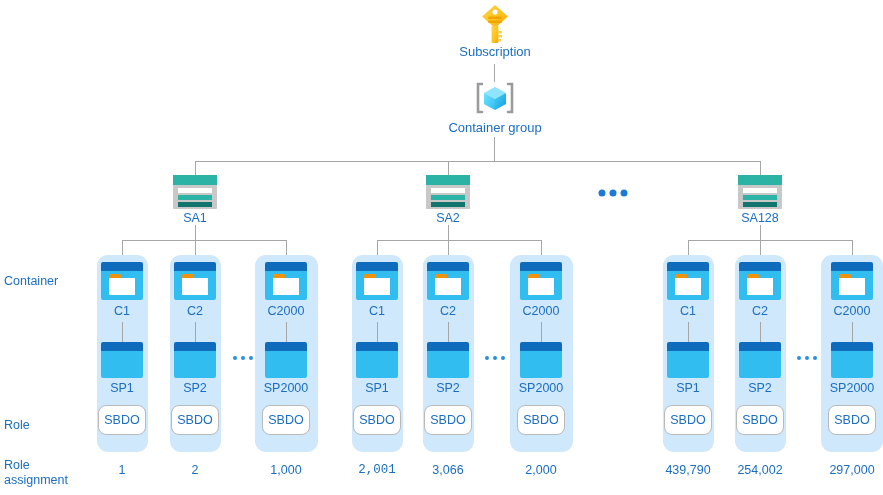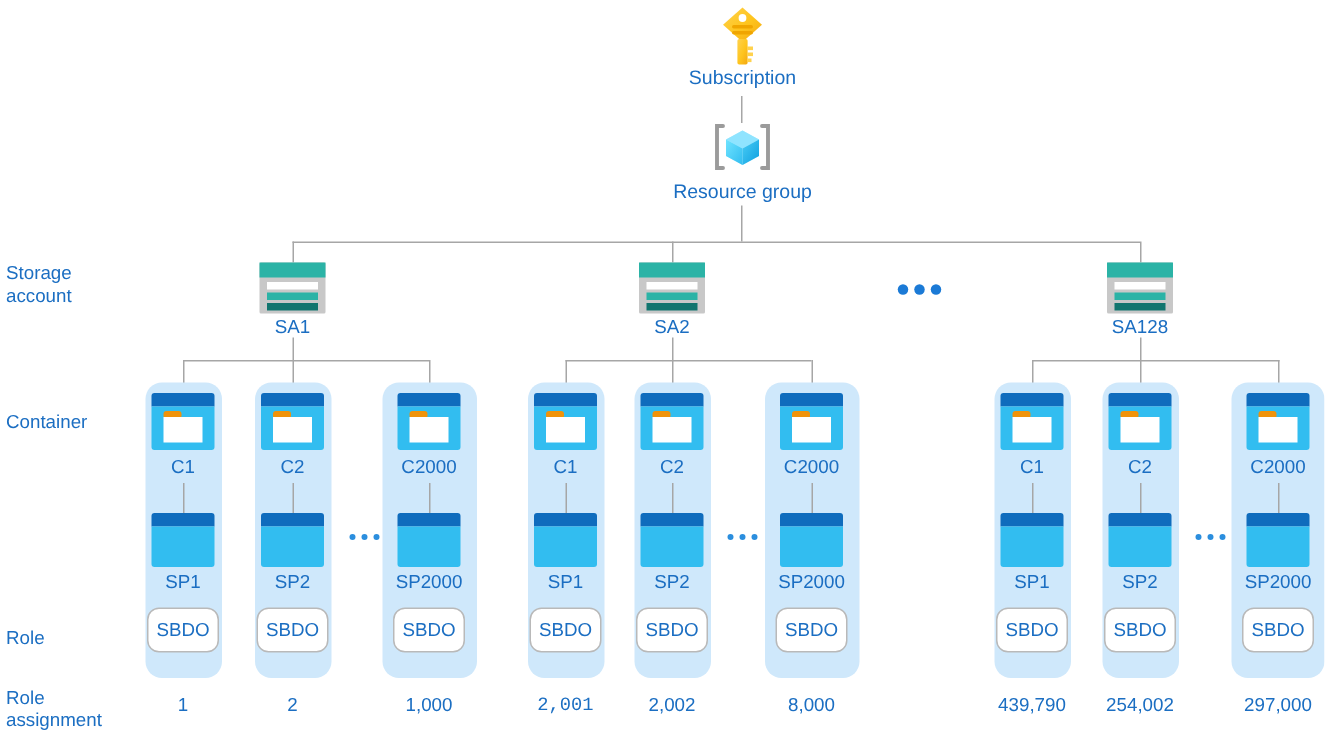--- a/index.html
+++ b/index.html
@@ -99,30 +99,28 @@
         </linearGradient>
       </defs>
       <path d="M9 6 L5 6 L5 34 L9 34" fill="none" stroke="#9b9b9b" stroke-width="2.6" stroke-linecap="round"></path>
       <path d="M35 6 L39 6 L39 34 L35 34" fill="none" stroke="#9b9b9b" stroke-width="2.6" stroke-linecap="round"></path>
       <path d="M22 9 L33 15 L33 26 L22 32 L11 26 L11 15 Z" fill="#bdf0ff"></path>
       <path d="M22 9 L33 15 L22 21 L11 15 Z" fill="#8fe4ff"></path>
       <path d="M22 21 L33 15 L33 26 L22 32 Z" fill="url(#cubeR)"></path>
       <path d="M22 21 L11 15 L11 26 L22 32 Z" fill="url(#cubeL)"></path>
     </svg>
   </div>
-  <div class="cap big" style="left:495px;top:121px;">Resource group</div>
+  <div class="cap big" style="left:495px;top:121px;">Container group</div>
 
   <div class="line vline" style="left:494px;top:137px;height:24px;"></div>
   <div class="line hline" style="left:195px;top:161px;width:565px;"></div>
   <div class="line vline" style="left:195px;top:161px;height:14px;"></div>
   <div class="line vline" style="left:448px;top:161px;height:14px;"></div>
   <div class="line vline" style="left:760px;top:161px;height:14px;"></div>
 
-  <div class="lbl rowlabel" style="top:175px;">Storage
-account</div>
   <div class="lbl rowlabel" style="top:274px;">Container</div>
   <div class="lbl rowlabel" style="top:418px;">Role</div>
   <div class="lbl rowlabel" style="top:458px;">Role
 assignment</div>
 
   <div class="sa" style="left:195px;top:175px;">
     <div class="sa-top"></div>
     <div class="bar b1"></div>
     <div class="bar b2"></div>
     <div class="bar b3"></div>
@@ -248,21 +246,21 @@
     <div class="c-doc"></div>
   </div>
   <div class="cap" style="left:448px;top:304px;">C2</div>
   <div class="line vline" style="left:448px;top:322px;height:20px;"></div>
   <div class="sp" style="left:448px;top:342px;">
     <div class="s-top"></div>
     <div class="s-body"></div>
   </div>
   <div class="cap" style="left:448px;top:381px;">SP2</div>
   <div class="pill" style="left:448px;top:405px;">SBDO</div>
-  <div class="cap" style="left:448px;top:463px;">2,002</div>
+  <div class="cap" style="left:448px;top:463px;">3,066</div>
 
   <div class="dots" style="left:495px;top:358px;">
     <i></i>
       <i></i>
       <i></i>
   </div>
 
   <div class="cont" style="left:541px;top:262px;">
     <div class="c-top"></div>
     <div class="c-body"></div>
@@ -270,21 +268,21 @@
     <div class="c-doc"></div>
   </div>
   <div class="cap" style="left:541px;top:304px;">C2000</div>
   <div class="line vline" style="left:541px;top:322px;height:20px;"></div>
   <div class="sp" style="left:541px;top:342px;">
     <div class="s-top"></div>
     <div class="s-body"></div>
   </div>
   <div class="cap" style="left:541px;top:381px;">SP2000</div>
   <div class="pill" style="left:541px;top:405px;">SBDO</div>
-  <div class="cap" style="left:541px;top:463px;">8,000</div>
+  <div class="cap" style="left:541px;top:463px;">2,000</div>
 
   <div class="line vline" style="left:760px;top:225px;height:15px;"></div>
   <div class="line hline" style="left:688px;top:240px;width:165px;"></div>
   <div class="line vline" style="left:688px;top:240px;height:22px;"></div>
   <div class="line vline" style="left:760px;top:240px;height:22px;"></div>
   <div class="line vline" style="left:852px;top:240px;height:22px;"></div>
 
   <div class="panel" style="left:663px;top:255px;width:51px;height:197px;"></div>
   <div class="panel" style="left:735px;top:255px;width:51px;height:197px;"></div>
   <div class="panel" style="left:821px;top:255px;width:62px;height:197px;"></div>

